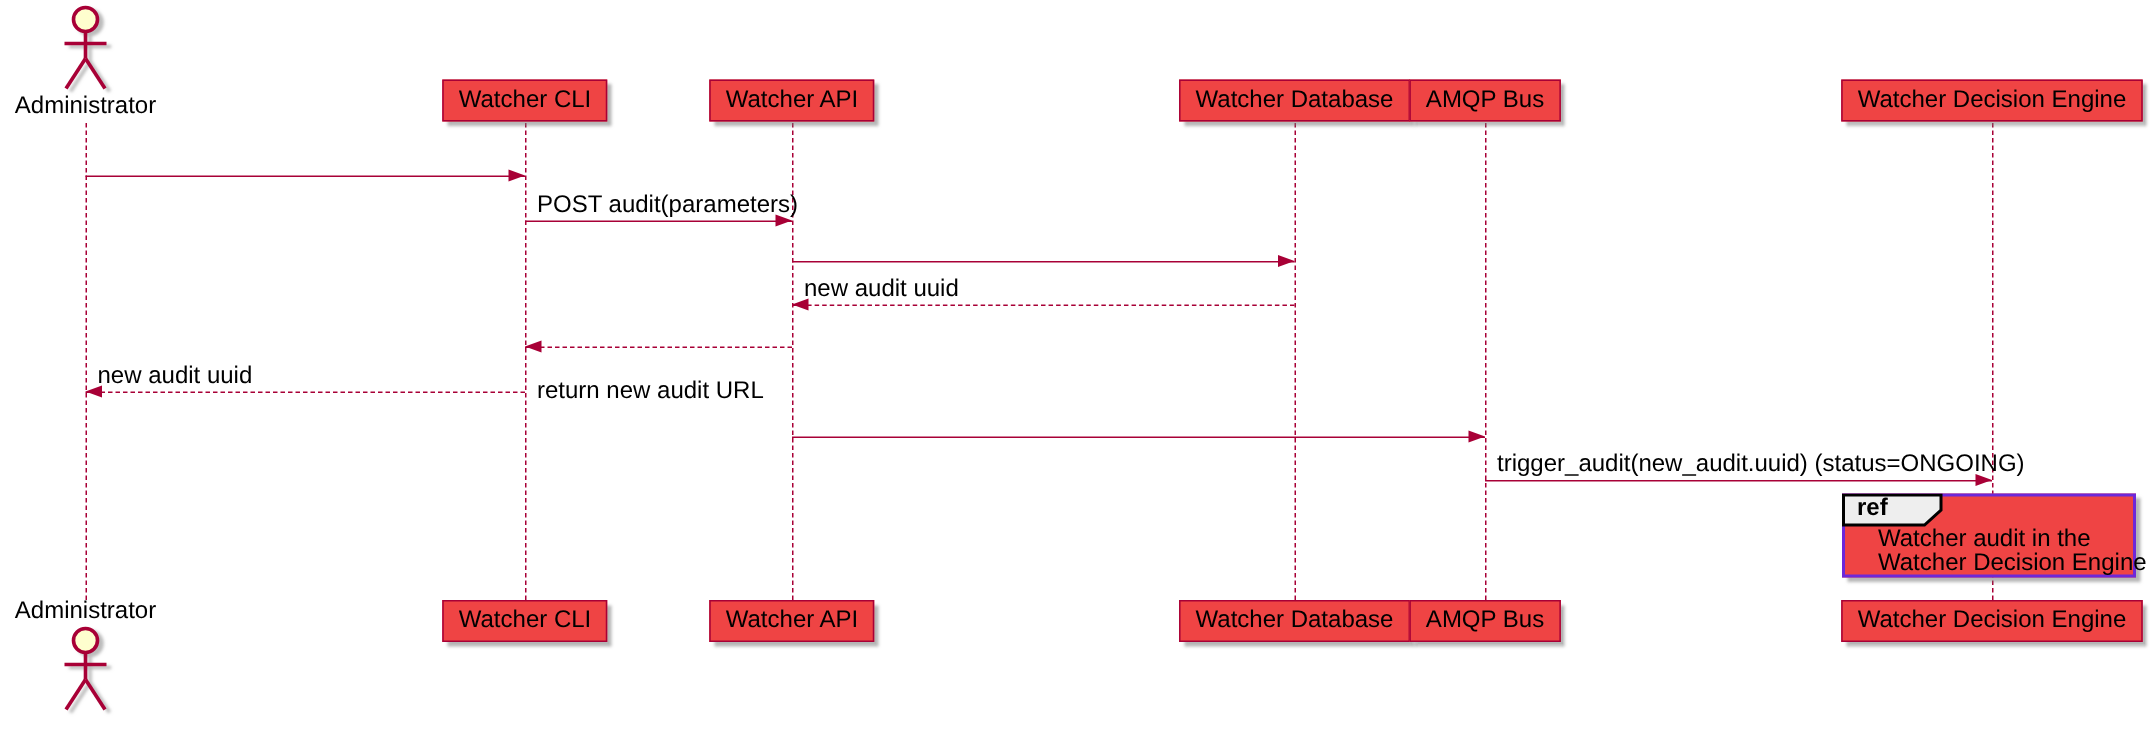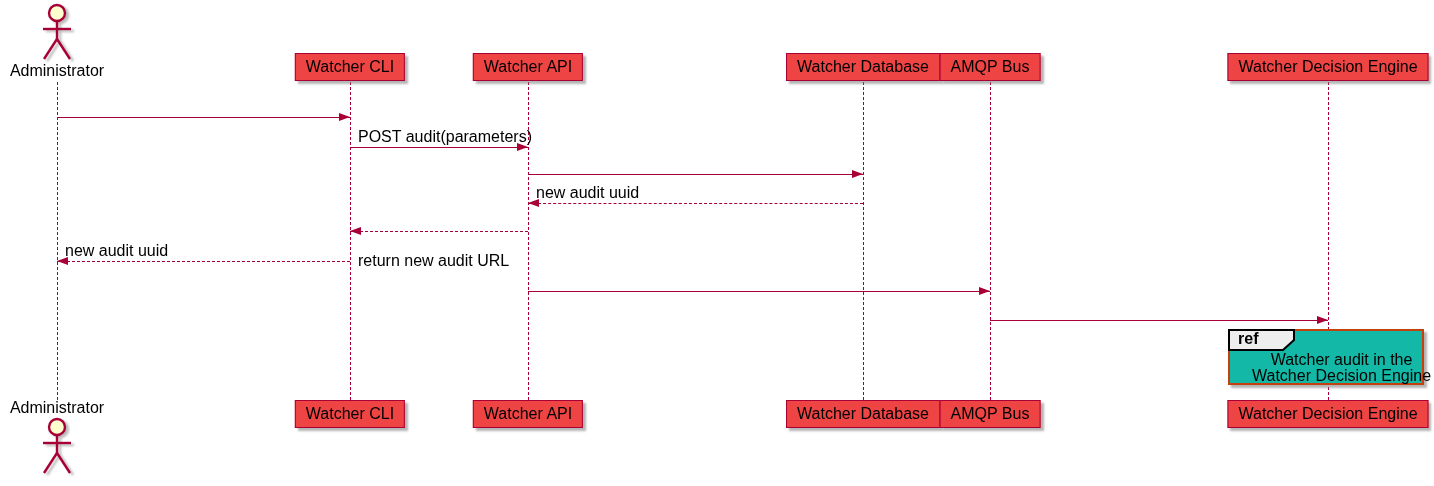--- a/index.html
+++ b/index.html
@@ -45,24 +45,23 @@
     position: absolute;
     white-space: nowrap;
     line-height: 15px;
   }
   .ah { position: absolute; width: 0; height: 0;
         border-top: 4.5px solid transparent; border-bottom: 4.5px solid transparent; }
   .ah.right { border-left: 11px solid #A80036; }
   .ah.left  { border-right: 11px solid #A80036; }
   .ref-box {
     position: absolute;
-    background: #14b8a6;
-    border: 2px solid #c2410c;
+    background: #ef4444;
+    border: 2px solid #6d28d9;
     box-shadow: 3px 3px 2px rgba(120,120,120,0.55);
-    text-align: center;
   }
   .ref-tab { position: absolute; top: -2px; left: -2px; }
   .ref-keyword {
     position: absolute; top: 0px; left: 10px;
     font-weight: bold; line-height: 20px;
   }
   .ref-body { position: absolute; left: 22px; top: 21px; line-height: 15.5px; white-space: nowrap; }
 </style>
 </head>
 <body>
@@ -113,20 +112,21 @@
     <div class="msg-line dashed" style="left: 350px; top: 231px; width: 178px;"></div>
     <span class="ah left" style="left: 350px; top: 227px;"></span>
     <div class="msg-label" style="left: 358px; top: 213px; margin-top: 40px;">return new audit URL</div>
     <div class="msg-line dashed" style="left: 57px; top: 261px; width: 293px;"></div>
     <span class="ah left" style="left: 57px; top: 257px;"></span>
     <div class="msg-label" style="left: 65px; top: 243px;">new audit uuid</div>
     <div class="msg-line solid" style="left: 528px; top: 291px; width: 462px;"></div>
     <span class="ah right" style="left: 979px; top: 287px;"></span>
     <div class="msg-line solid" style="left: 990px; top: 320px; width: 338px;"></div>
     <span class="ah right" style="left: 1317px; top: 316px;"></span>
+    <div class="msg-label" style="left: 998px; top: 302px;">trigger_audit(new_audit.uuid) (status=ONGOING)</div>
     <div class="ref-box" style="left: 1228px; top: 329px; width: 192px; height: 52px;">
       <div class="ref-tab"><svg width="72" height="23" viewBox="0 0 72 23">
           <path d="M1,1 H66 V11 L55,21 H1 Z" fill="#EEEEEE" stroke="#000000" stroke-width="2"></path>
         </svg><div class="ref-keyword">ref</div></div>
       <div class="ref-body">
         <div>Watcher audit in the</div>
         <div>Watcher Decision Engine</div>
       </div>
     </div>
   </div>

